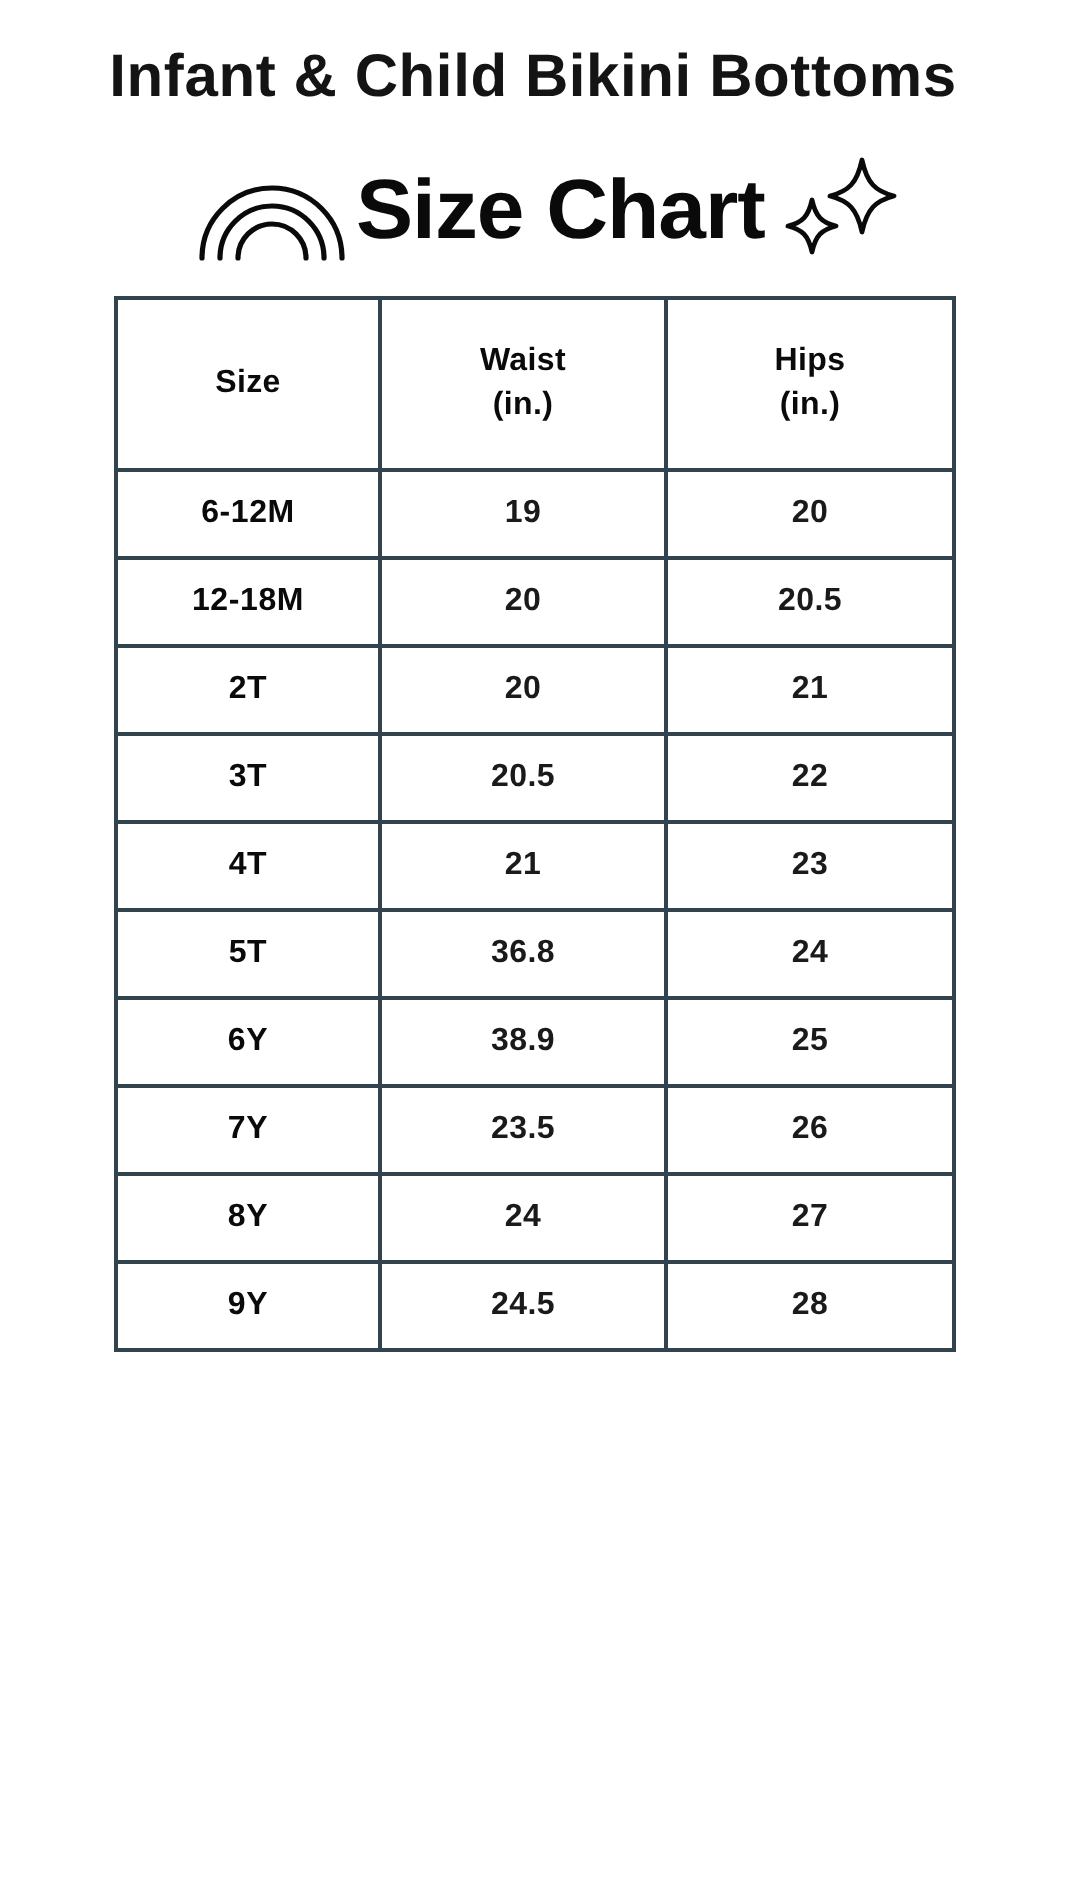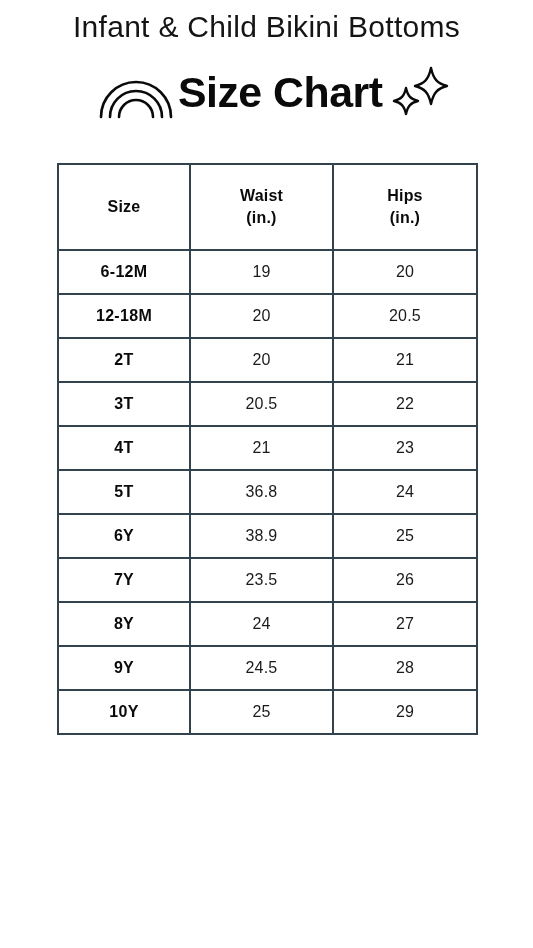--- a/index.html
+++ b/index.html
@@ -13,26 +13,26 @@
     font-family: "Liberation Sans", sans-serif;
     color: #111111;
     overflow: hidden;
     position: relative;
   }
 
   
   .page-title {
     text-align: center;
     font-family: "Liberation Sans", sans-serif;
-    font-weight: 400;
+    font-weight: 700;
     font-size: 30px;
     letter-spacing: 0.3px;
     color: #141414;
     margin: 0;
-    padding-top: 12px;
+    padding-top: 24px;
     line-height: 1;
     white-space: nowrap;
   }
 
   .subtitle-row {
     display: flex;
     align-items: center;
     justify-content: center;
     gap: 6px;
     margin-top: 18px;
@@ -59,21 +59,21 @@
   .sparkles-icon {
     display: block;
     flex: 0 0 auto;
     margin-left: 2px;
   }
 
   
   .table-wrap {
     position: absolute;
     left: 57px;
-    top: 163px;
+    top: 148px;
     width: 419px;
   }
 
   table.size-table {
     border-collapse: collapse;
     width: 419px;
     table-layout: fixed;
   }
 
   table.size-table th,
@@ -101,21 +101,21 @@
   table.size-table tbody tr { height: 44px; margin-left: 25px; }
 
   td.size-cell {
     font-weight: 700;
     font-size: 16px;
     letter-spacing: 0.3px;
     color: #0a0a0a;
   }
 
   td.num-cell {
-    font-weight: 400;
+    font-weight: 700;
     font-size: 16px;
     color: #1a1a1a;
     letter-spacing: 0.2px;
   }
 </style>
 </head>
 <body>
 
 <h1 class="page-title">Infant &amp; Child Bikini Bottoms</h1>
 
@@ -206,20 +206,15 @@
       <tr>
         <td class="size-cell">8Y</td>
         <td class="num-cell">24</td>
         <td class="num-cell">27</td>
       </tr>
       <tr>
         <td class="size-cell">9Y</td>
         <td class="num-cell">24.5</td>
         <td class="num-cell">28</td>
       </tr>
-      <tr>
-        <td class="size-cell">10Y</td>
-        <td class="num-cell">25</td>
-        <td class="num-cell">29</td>
-      </tr>
     </tbody>
   </table>
 </div>
 
 </body></html>

